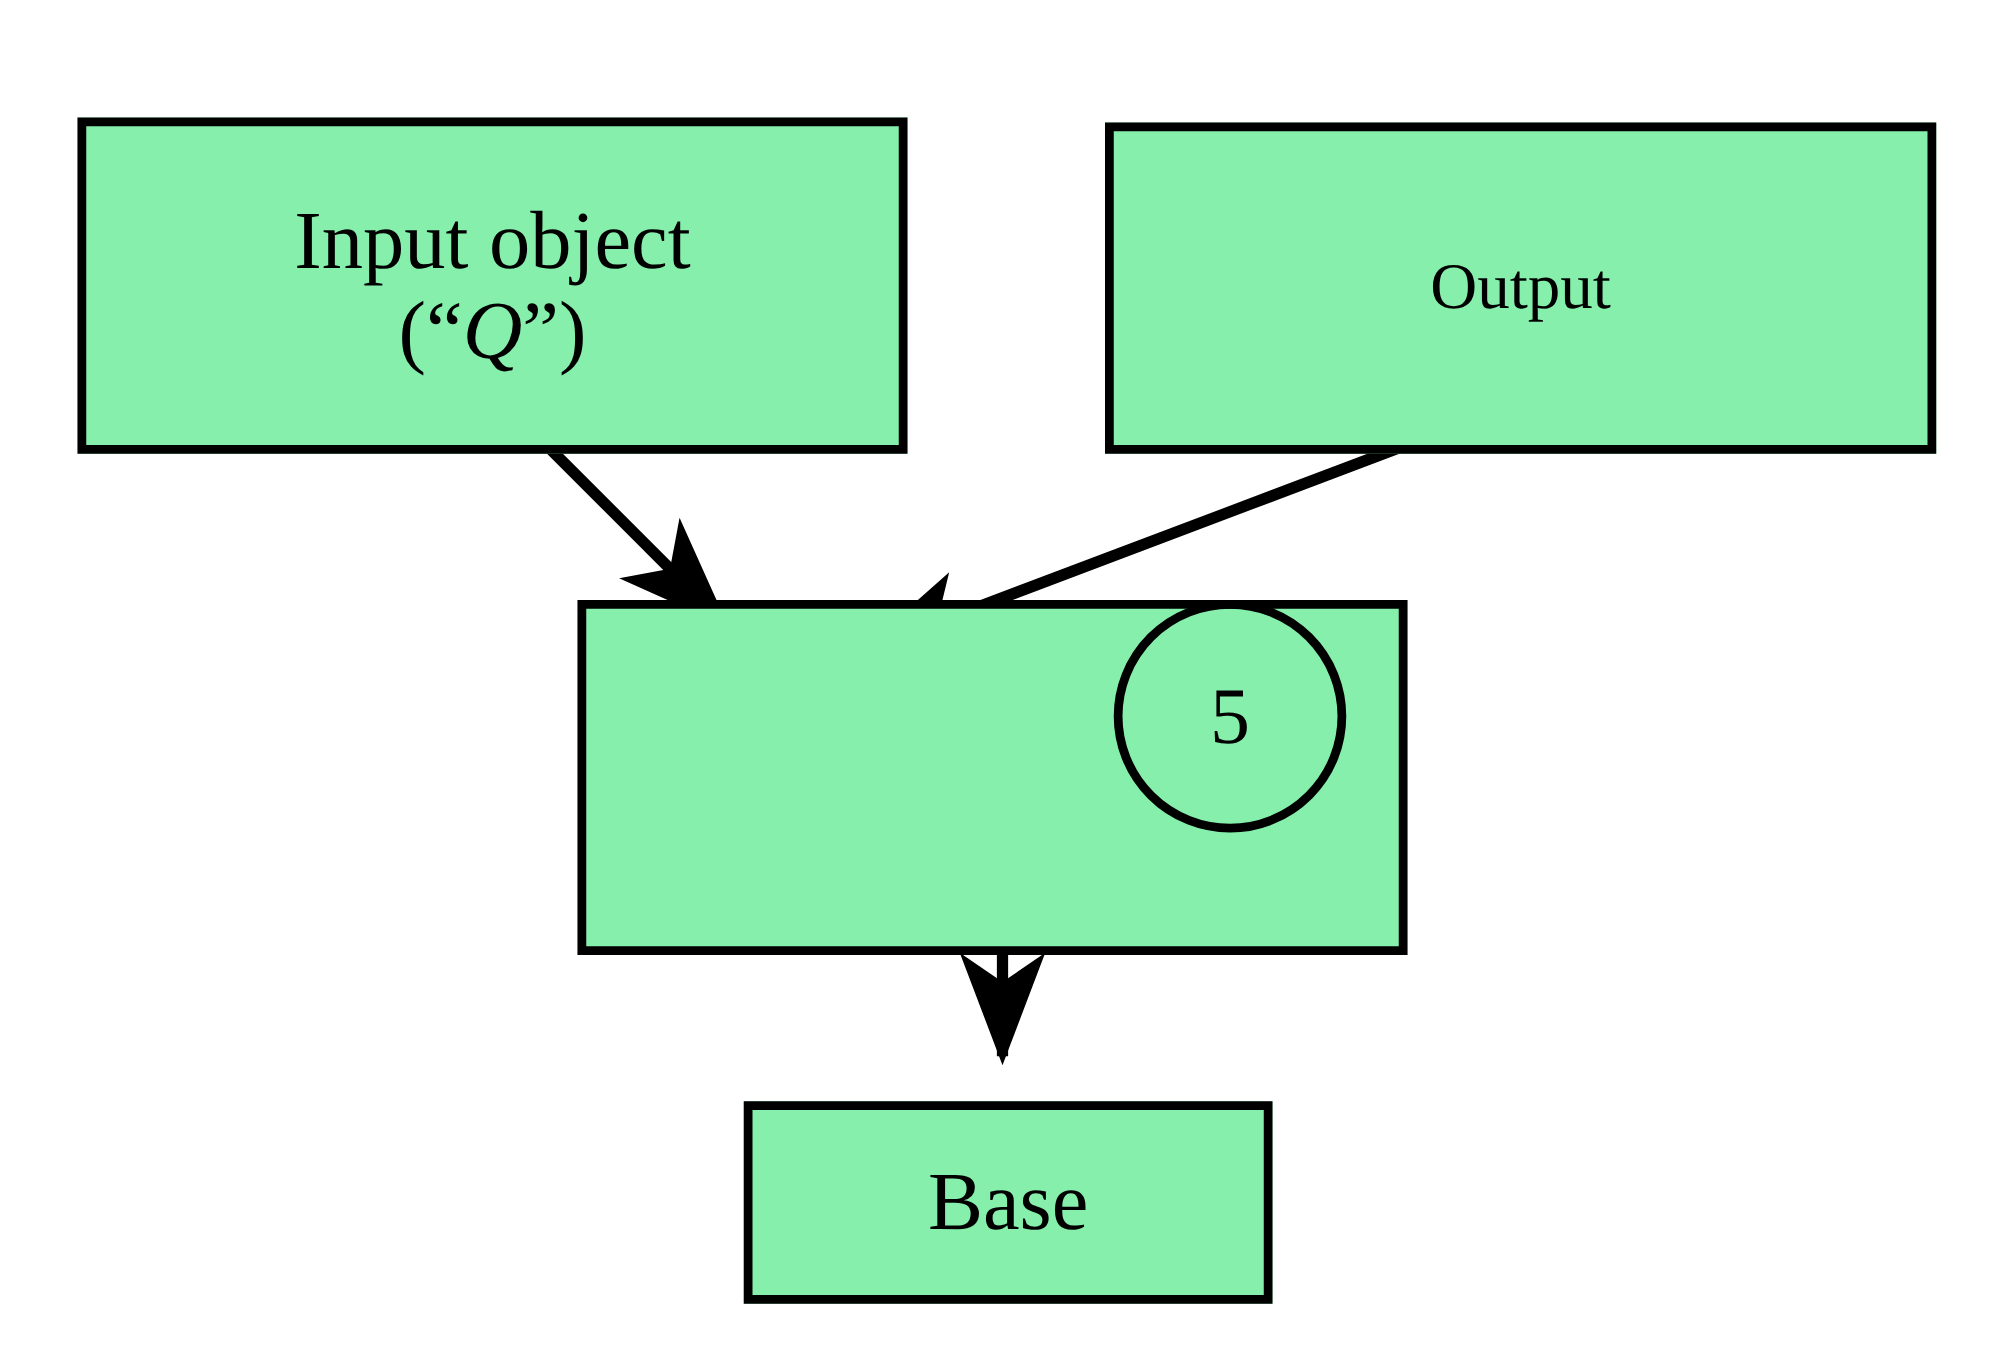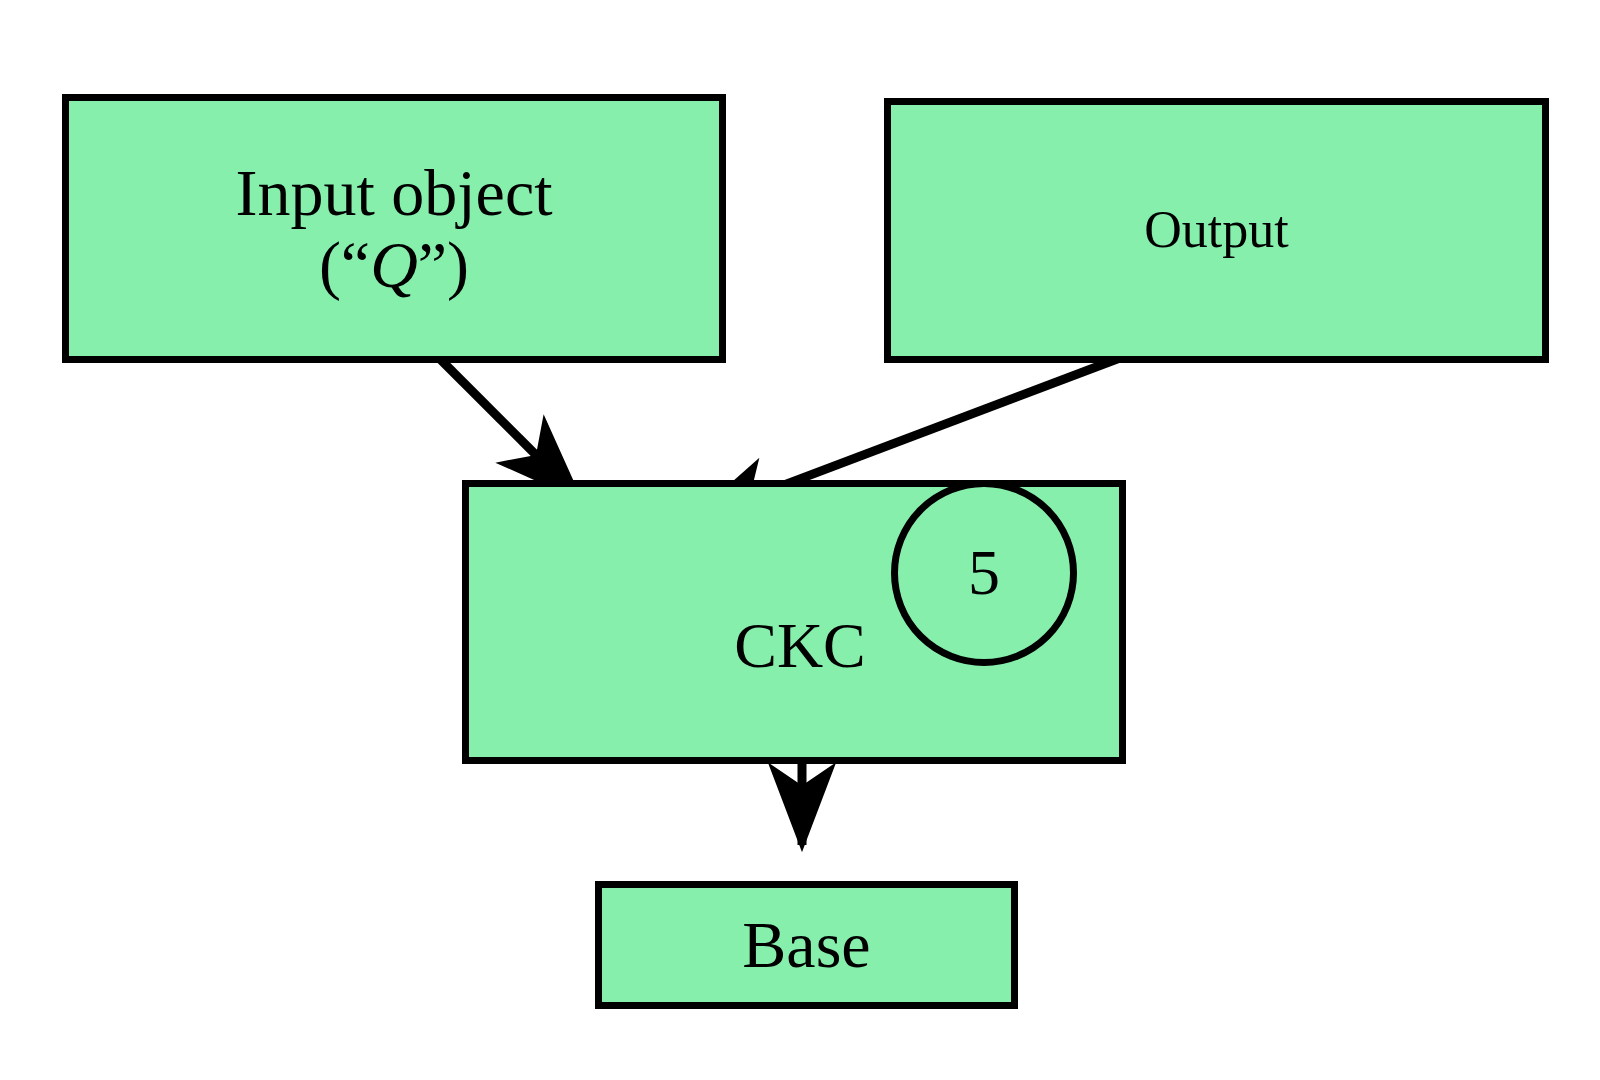--- a/index.html
+++ b/index.html
@@ -46,21 +46,21 @@
     font-size: 66px;
   }
   #box-output {
     left: 884px; top: 62px;  width: 665px; height: 265px;
     font-size: 52px;
   }
   #box-ckc {
     left: 462px; top: 444px; width: 664px; height: 284px;
   }
   #box-base {
-    left: 595px; top: 845px; width: 423px; height: 128px;
+    left: 595px; top: 845px; width: 423px; height: 162px;
     font-size: 66px;
   }
   .ital {
     font-style: italic;
   }
   .circle-node {
     position: absolute;
     box-sizing: border-box;
     border: 7px solid #000000;
     border-radius: 50%;
@@ -119,19 +119,18 @@
     <span class="line">Output</span>
   </div>
 
   <div class="node-box" id="box-ckc"></div>
 
 
   <div class="circle-node" id="circle-5">
     <span>5</span>
   </div>
 
-  <div id="label-ckc">CKC</div>
 
   <div class="node-box" id="box-base">
     <span class="line">Base</span>
   </div>
 
 </div>
 
 </body></html>

